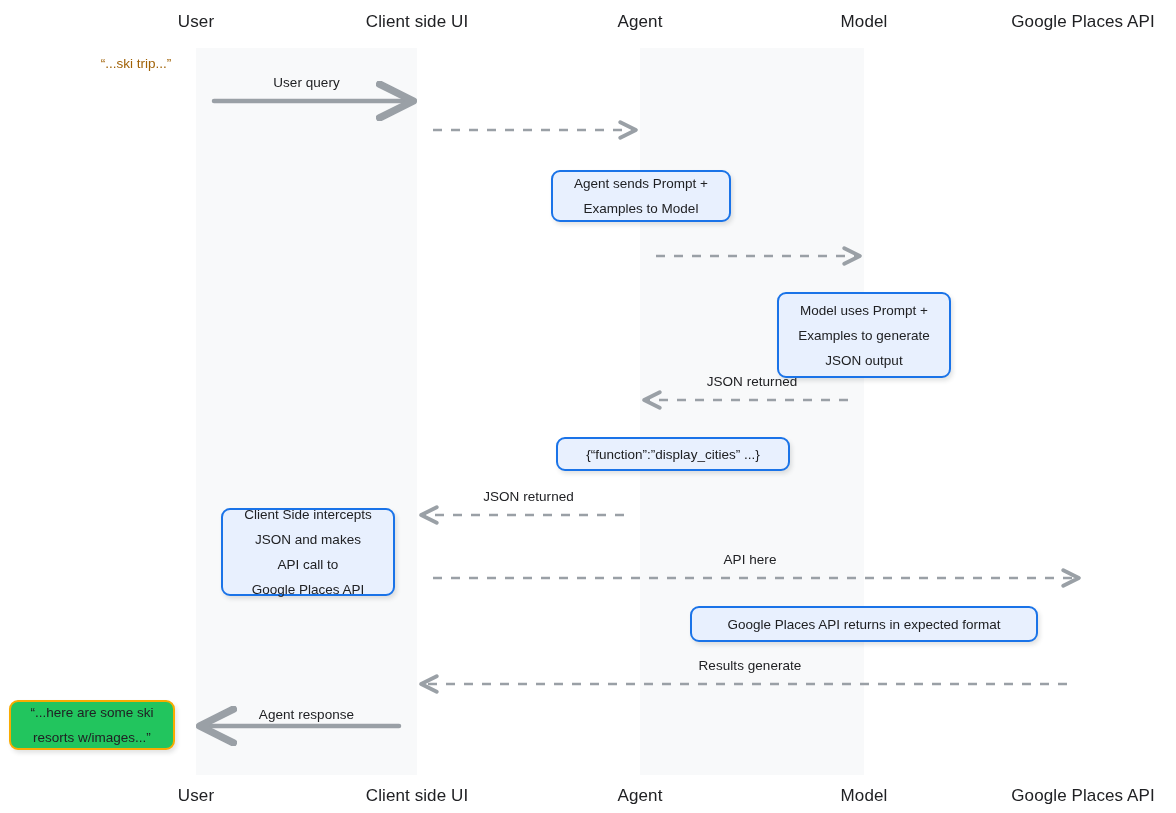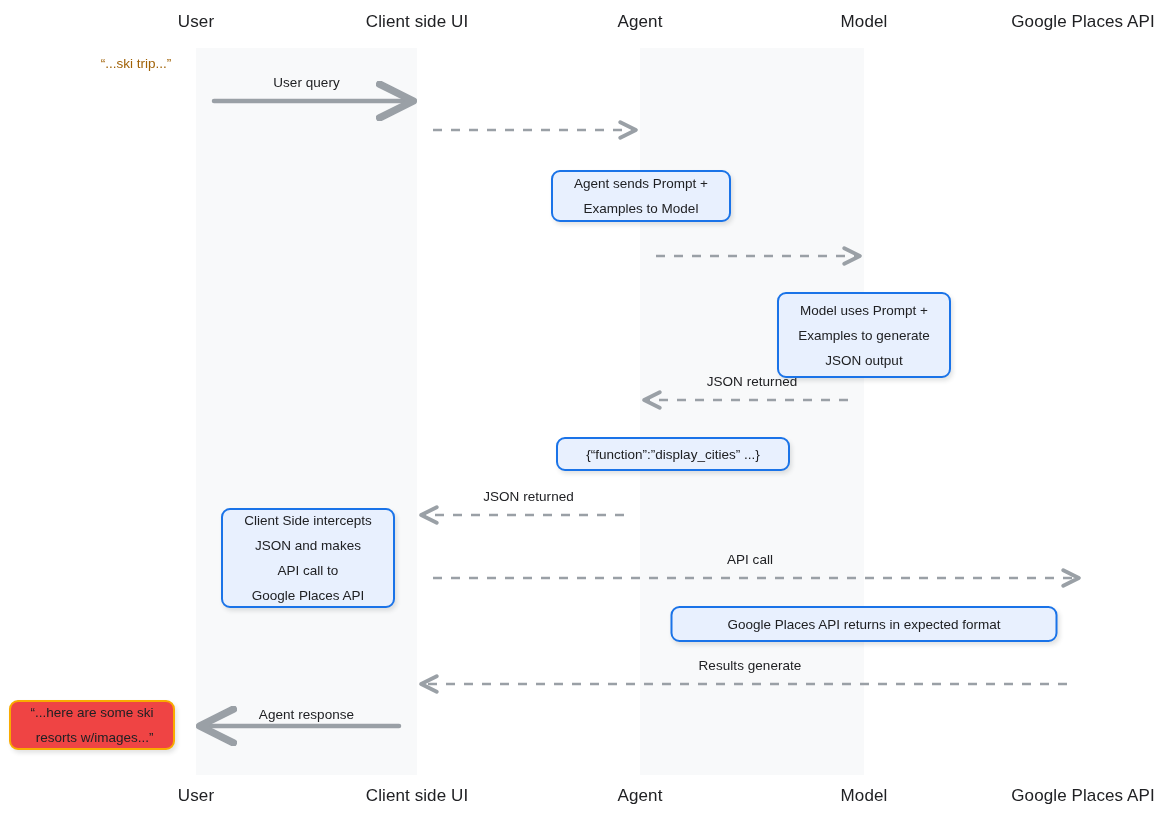--- a/index.html
+++ b/index.html
@@ -58,24 +58,23 @@
     padding: 6px 11px;
     transform: translateX(-50%);
     white-space: pre-line;
   }
   .bubble.blue {
     background: #e8f0fe;
     border: 2px solid #1a73e8;
     box-shadow: 2px 3px 4px rgba(60,64,67,0.14);
   }
   .bubble.orange {
-    background: #ef4444;
+    background: #22c55e;
     border: 2.5px solid #f9ab00;
     box-shadow: 2px 3px 4px rgba(60,64,67,0.14);
-    text-align: right;
   }
   .free-text {
     position: absolute;
     font-size: 13.5px;
     color: #a16207;
     white-space: nowrap;
     transform: translateX(-50%);
   }
 </style>
 </head>
@@ -131,36 +130,36 @@
       <div class="actor-label" style="left: 196px; top: 786px;">User</div>
       <div class="actor-label" style="left: 417px; top: 786px;">Client side UI</div>
       <div class="actor-label" style="left: 640px; top: 786px;">Agent</div>
       <div class="actor-label" style="left: 864px; top: 786px;">Model</div>
       <div class="actor-label" style="left: 1083px; top: 786px;">Google Places API</div>
     </div>
   <div id="message-labels">
       <div class="msg-label" style="left: 306.5px; top: 75px;">User query</div>
       <div class="msg-label" style="left: 752px; top: 374px;">JSON returned</div>
       <div class="msg-label" style="left: 528.5px; top: 489px;">JSON returned</div>
-      <div class="msg-label" style="left: 750px; top: 552px;">API call</div>
+      <div class="msg-label" style="left: 750px; top: 552px;">API here</div>
       <div class="msg-label" style="left: 750px; top: 658px;">Results generate</div>
       <div class="msg-label" style="left: 306.5px; top: 700px; margin-top: 7px;">Agent response</div>
     </div>
   <div id="notes-layer">
       <div class="bubble blue" style="left: 641px; top: 170px; width: 180px; height: 52px;">Agent sends Prompt +
 Examples to Model</div>
       <div class="bubble blue" style="left: 864px; top: 292px; width: 174px; height: 86px;">Model uses Prompt +
 Examples to generate
 JSON output</div>
       <div class="bubble blue" style="left: 641px; top: 437px; width: 234px; height: 34px; margin-left: 32px;">{“function”:”display_cities” ...}</div>
-      <div class="bubble blue" style="left: 308px; top: 508px; width: 174px; height: 100px;">Client Side intercepts
+      <div class="bubble blue" style="left: 308px; top: 508px; width: 174px; height: 88px;">Client Side intercepts
 JSON and makes
 API call to
 Google Places API</div>
-      <div class="bubble blue" style="left: 864px; top: 606px; width: 387px; height: 36px;">Google Places API returns in expected format</div>
+      <div class="bubble blue" style="left: 864px; top: 606px; width: 348px; height: 36px;">Google Places API returns in expected format</div>
       <div class="bubble orange" style="left: 92px; top: 700px; width: 166px; height: 50px;">“...here are some ski
 resorts w/images...”</div>
     </div>
   <div id="free-text-layer">
       <div class="free-text" style="left: 136px; top: 56px;">“...ski trip...”</div>
     </div>
 
 </div>
 
 </body></html>

